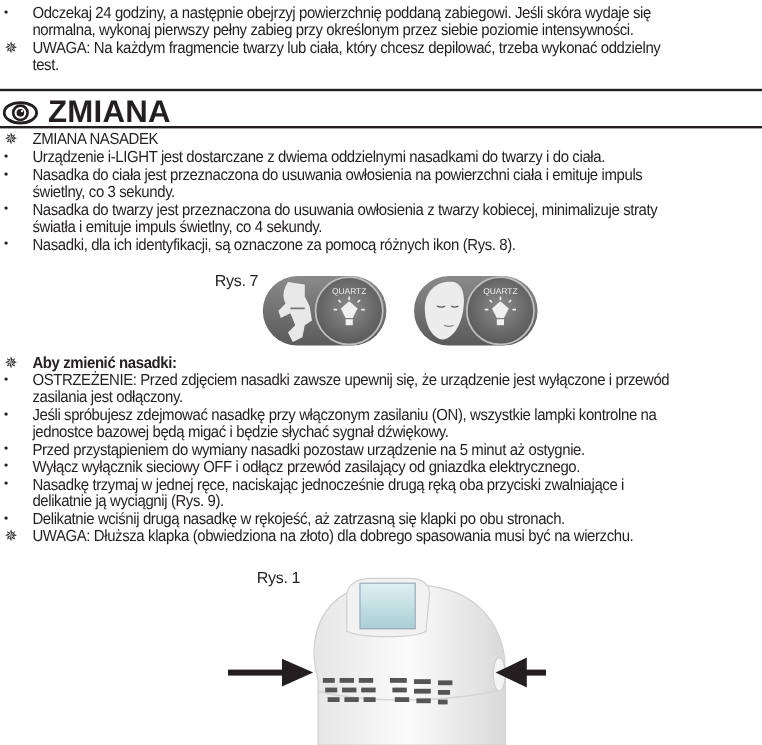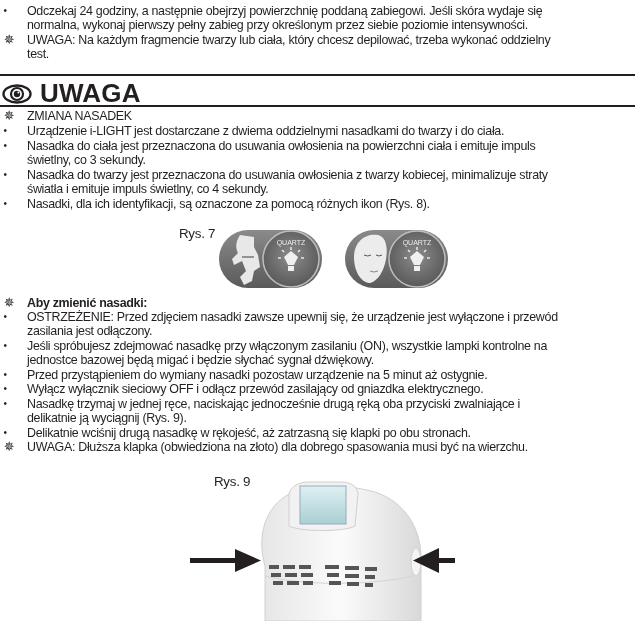--- a/index.html
+++ b/index.html
@@ -39,21 +39,21 @@
 </div>
 
 <div class="rule" style="top:74px"></div>
 <div class="heading">
   <svg class="eye" viewBox="0 0 30 22">
     <ellipse cx="15" cy="11" rx="13.5" ry="8.5" fill="none" stroke="#231f20" stroke-width="2.4"></ellipse>
     <circle cx="15" cy="11" r="6" fill="none" stroke="#231f20" stroke-width="2.2"></circle>
     <circle cx="15" cy="11" r="3.2" fill="#231f20"></circle>
     <circle cx="16.4" cy="9.6" r="1" fill="#ffffff"></circle>
   </svg>
-  <span>UWAGA</span>
+  <span>ZMIANA</span>
 </div>
 <div class="rule" style="top:105px"></div>
 
 <div>
   <span class="line mark sun" style="top:108px">✵</span>
   <span class="line txt" style="top: 108px; transform: scaleX(0.93);">ZMIANA NASADEK</span>
 
   <span class="line mark bullet" style="top:123px">•</span>
   <span class="line txt" style="top: 123px; transform: scaleX(0.93);">Urządzenie i-LIGHT jest dostarczane z dwiema oddzielnymi nasadkami do twarzy i do ciała.</span>
 
@@ -141,21 +141,21 @@
   <span class="line txt" style="top: 396px; transform: scaleX(0.93);">Nasadkę trzymaj w jednej ręce, naciskając jednocześnie drugą ręką oba przyciski zwalniające i</span>
   <span class="line txt" style="top: 410px; transform: scaleX(0.93);">delikatnie ją wyciągnij (Rys. 9).</span>
 
   <span class="line mark bullet" style="top:425px">•</span>
   <span class="line txt" style="top: 425px; transform: scaleX(0.93);">Delikatnie wciśnij drugą nasadkę w rękojeść, aż zatrzasną się klapki po obu stronach.</span>
 
   <span class="line mark sun" style="top:439px">✵</span>
   <span class="line txt" style="top: 439px; transform: scaleX(0.93);">UWAGA: Dłuższa klapka (obwiedziona na złoto) dla dobrego spasowania musi być na wierzchu.</span>
 </div>
 
-<span class="fig-label" style="left:214px; top:474px">Rys. 9</span>
+<span class="fig-label" style="left:214px; top:474px">Rys. 1</span>
 <svg style="position:absolute; left:185px; top:478px" width="270" height="143" viewBox="0 0 270 143">
   <defs>
     <linearGradient id="body" x1="0" y1="0" x2="1" y2="0">
       <stop offset="0" stop-color="#e6e6e6"></stop>
         <stop offset="0.5" stop-color="#fbfbfb"></stop>
         <stop offset="1" stop-color="#d9d9d9"></stop>
     </linearGradient>
     <linearGradient id="win" x1="0" y1="0" x2="0" y2="1">
       <stop offset="0" stop-color="#dff0f2"></stop>
         <stop offset="1" stop-color="#a9cfd4"></stop>

